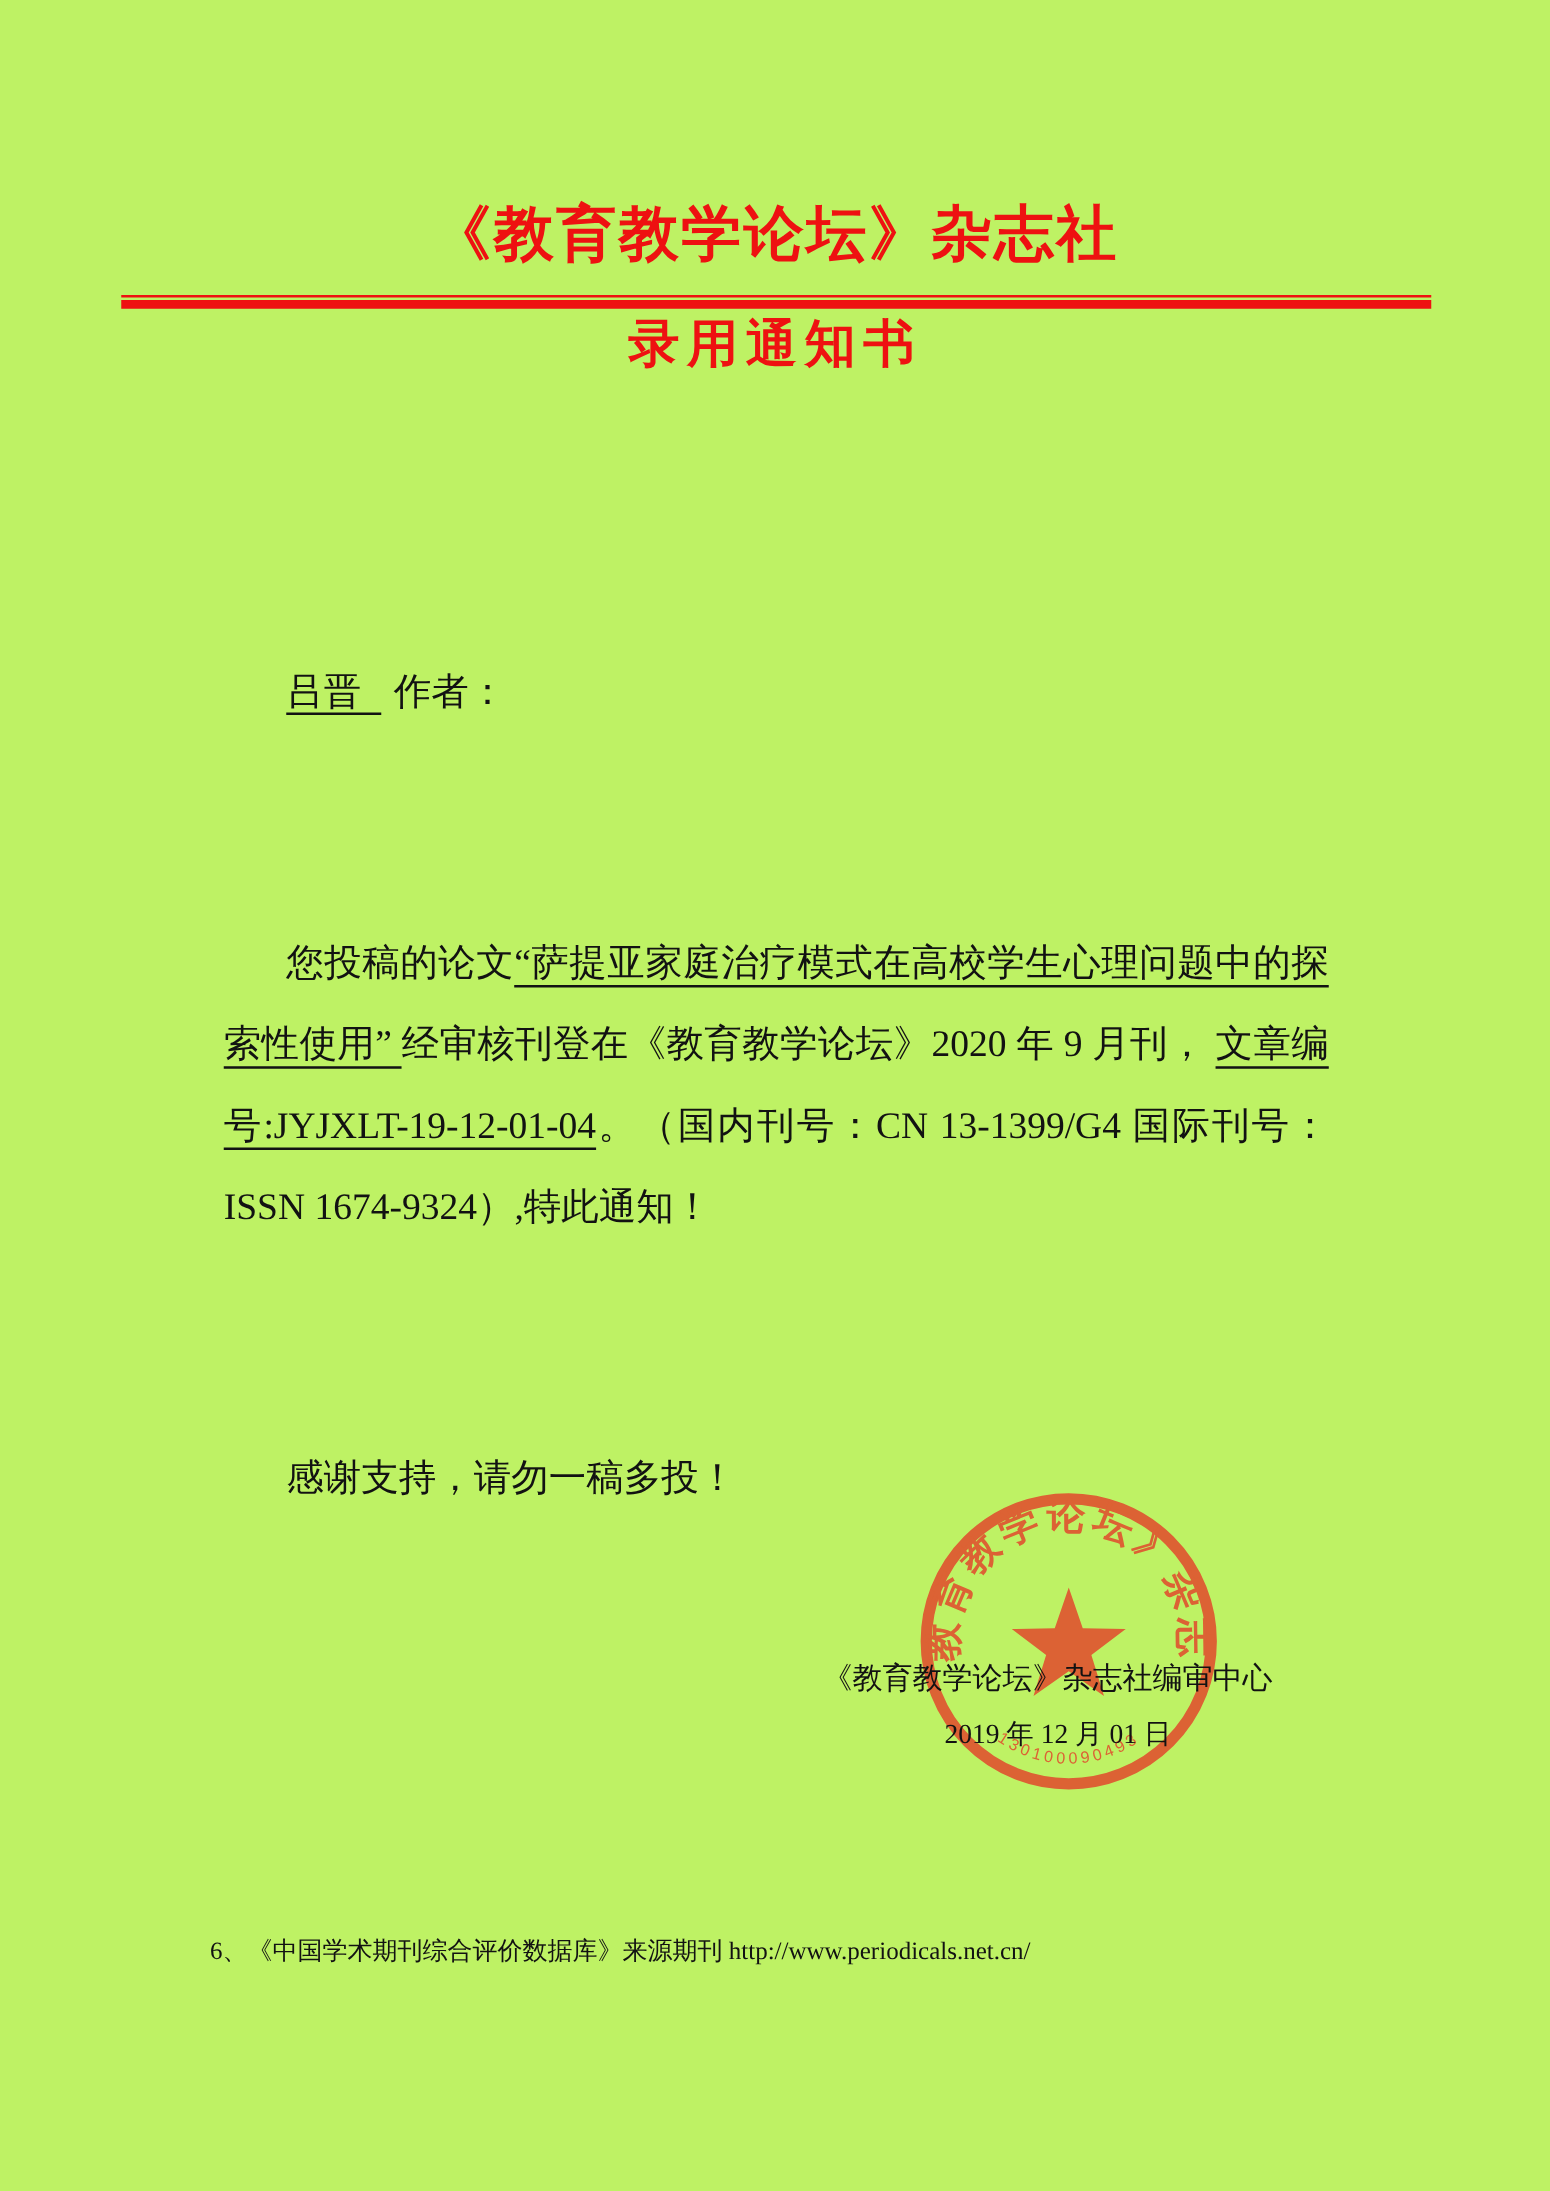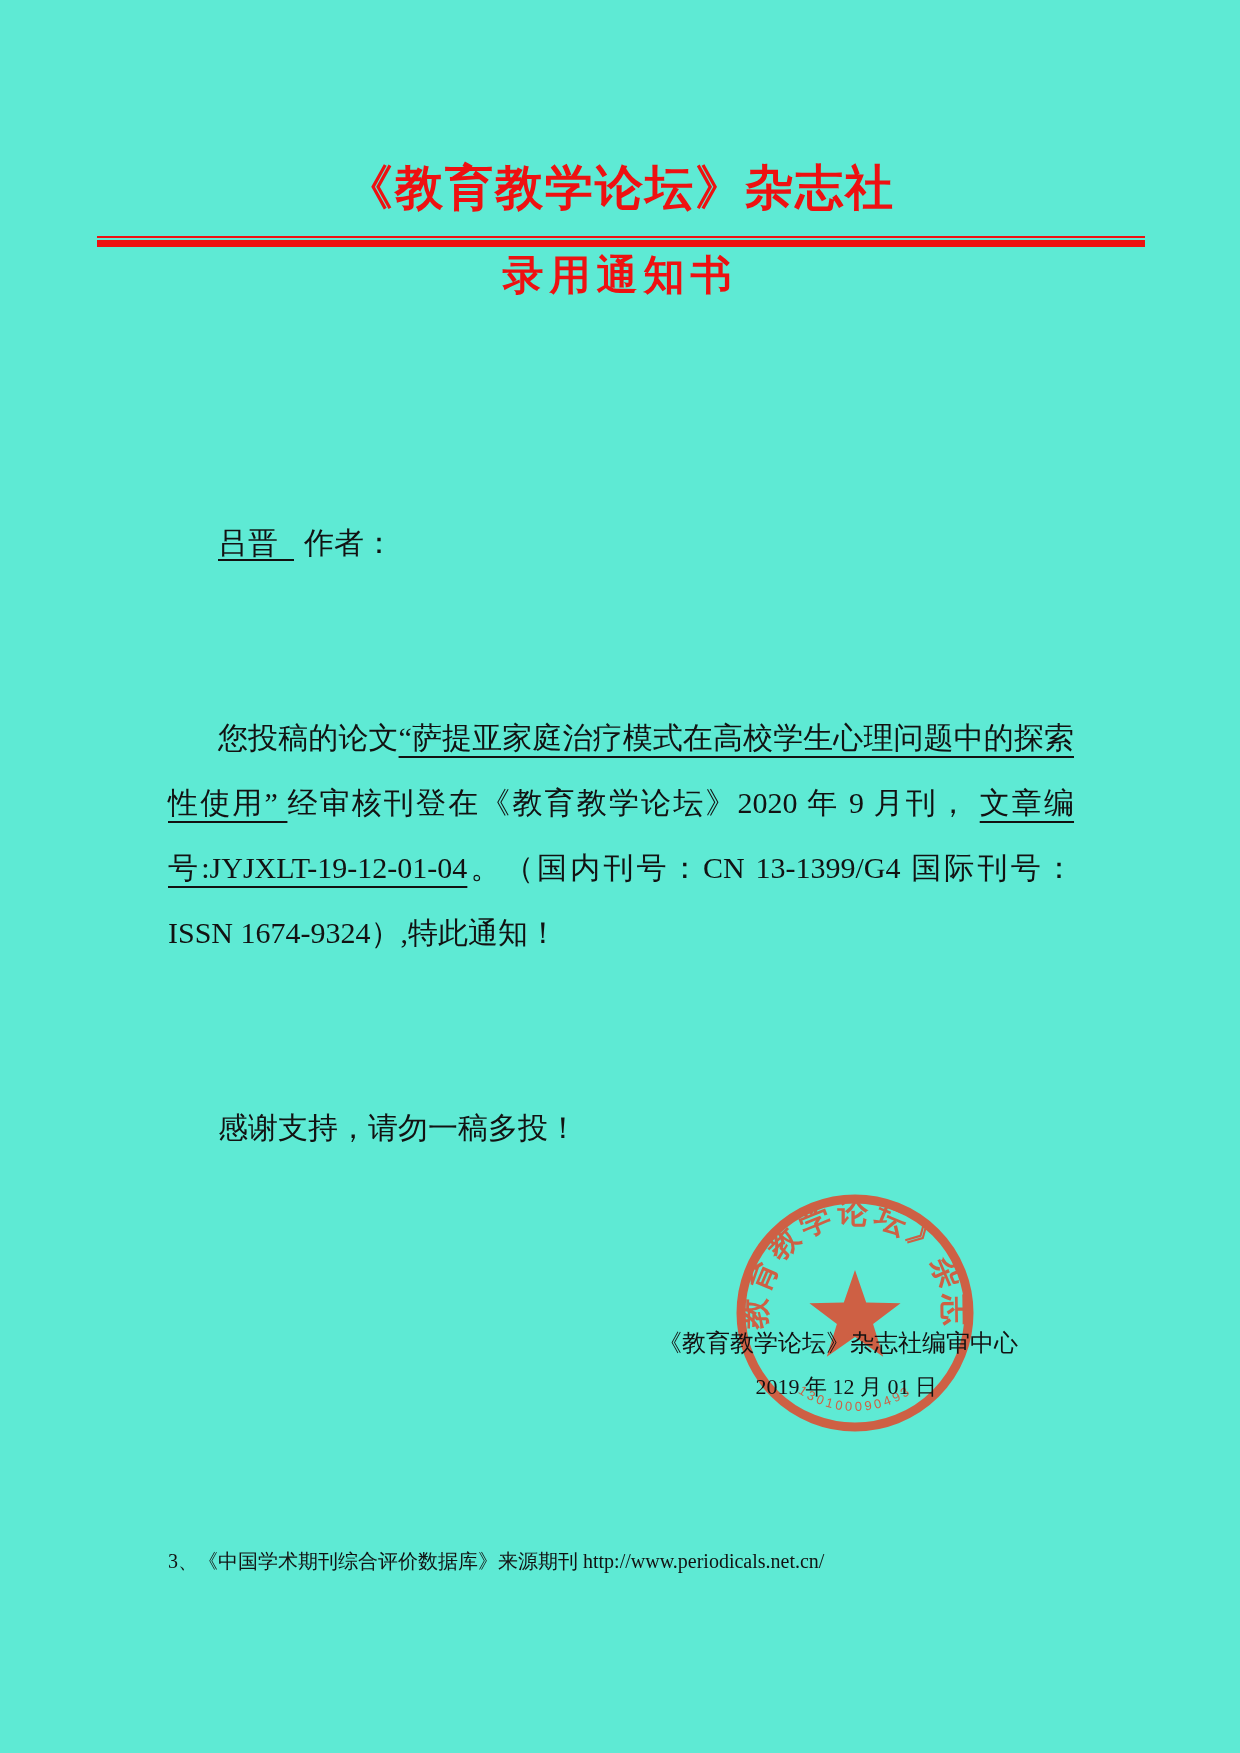--- a/index.html
+++ b/index.html
@@ -1,19 +1,19 @@
 <!DOCTYPE html>
 <html><head>
 <meta charset="utf-8">
 <style>
   html,body{margin:0;padding:0;background:#fff;}
   .page{
     position:relative;
     width:1240px;height:1753px;
-    background:#5eead4;
+    background:#bef264;
     overflow:hidden;
     font-family:"Liberation Serif", serif;
     color:#121212;
   }
   
   .org-title{
     position:absolute;top:160px;left:0;width:100%;
     text-align:center;
     font-family:"Liberation Sans", sans-serif;
     font-weight:900;
@@ -33,21 +33,21 @@
     color:#ee1111;
     letter-spacing:6px;
   }
   
   .letter{
     position:absolute;left:168px;top:380px;width:906px;
     font-size:30px;line-height:65px;
     text-align:justify;
     white-space:pre-wrap;
   }
-  .letter p{margin:0;}
+  .letter p{margin:11px;}
   .salutation{text-indent:50px;}
   .name{
     border-bottom:2px solid #121212;
     padding-right:16px;
     margin-right:10px;
   }
   .indent{text-indent:50px;}
   .u{
     text-decoration:underline;
     text-decoration-thickness:2px;
@@ -119,17 +119,17 @@
     <polygon fill="#e2492c" points="125,82 136.2,114.6 170.6,115.2 143.1,135.9 153.2,168.8 125,149 96.8,168.8 106.9,135.9 79.4,115.2 113.8,114.6"></polygon>
     <text class="serial-text" text-anchor="middle">
       <textPath href="#serialArc" xlink:href="#serialArc" startOffset="50%">130100090493</textPath>
     </text>
   </svg>
 
   <div class="sig-org">《教育教学论坛》杂志社编审中心</div>
   <div class="sig-date">2019 年 12 月 01 日</div>
 
   <div class="footer">
-    <span class="f-row"><span>3、《中国学术期刊综合评价数据库》来源期刊 </span><span>http://www.periodicals.net.cn/</span></span>
+    <span class="f-row"><span>6、《中国学术期刊综合评价数据库》来源期刊 </span><span>http://www.periodicals.net.cn/</span></span>
     
   </div>
 
 </div>
 
 </body></html>

